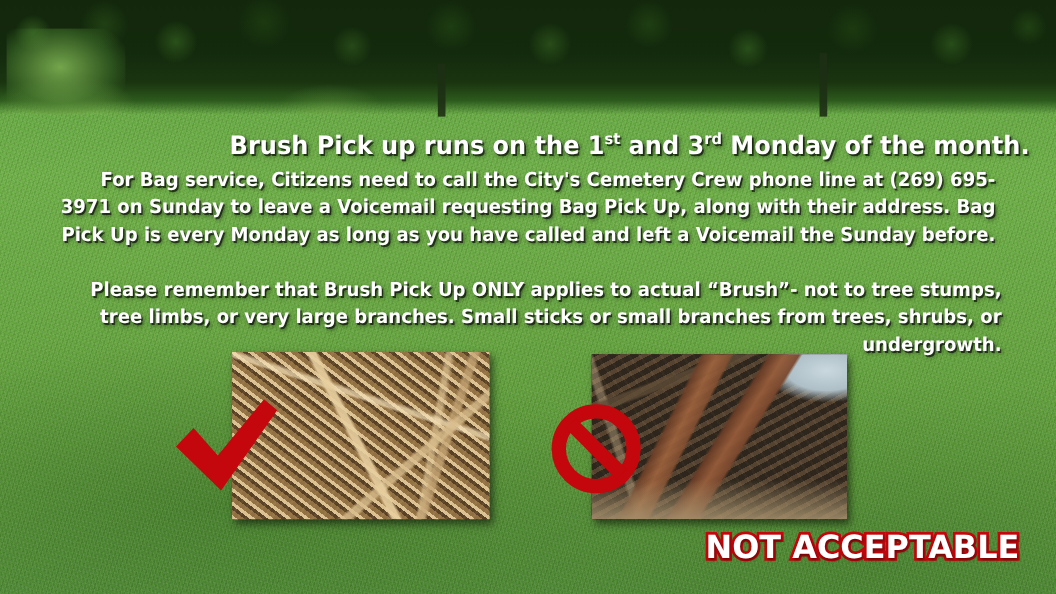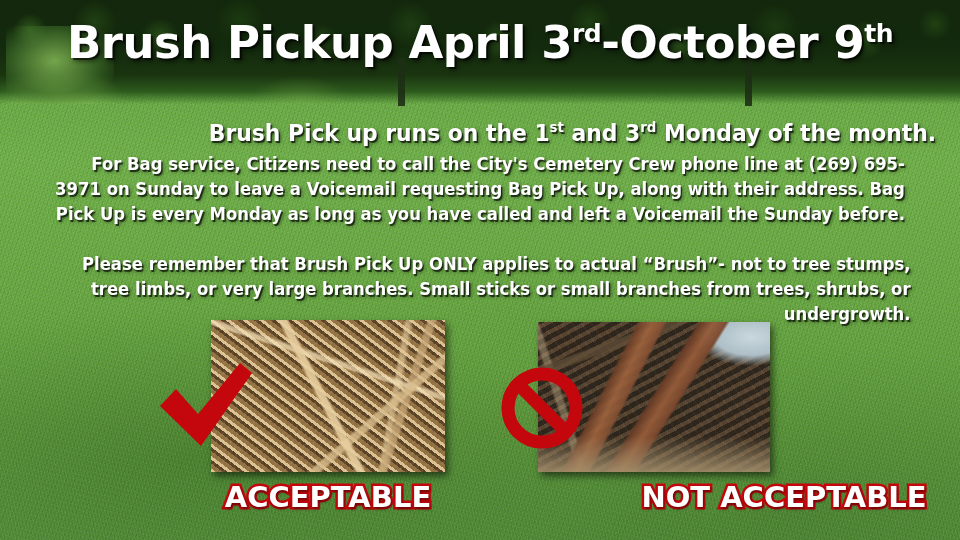--- a/index.html
+++ b/index.html
@@ -206,21 +206,20 @@
   <div class="bg-lawn"></div>
   <div class="grass-blotch"></div>
   <div class="grass-tex"></div>
 
   <div class="treeline"></div>
   <div class="treeline-foliage"></div>
   <div class="shrub-light"></div>
   <div class="tree-trunk" style="left:745px; top:48px; height:58px;"></div>
   <div class="tree-trunk" style="left:398px; top:58px; height:48px;"></div>
 
-  <h1 class="title"><span>Brush Pickup April 3</span><sup>rd</sup><span>-October 9</span><sup>th</sup></h1>
 
   <div class="body-copy">
     <div class="lead"><span>Brush Pick up runs on the 1</span><sup>st</sup><span> and 3</span><sup>rd</sup><span> Monday of the month.</span></div>
 
     <p class="para">For Bag service, Citizens need to call the City's Cemetery Crew phone line at (269) 695-3971 on Sunday to leave a Voicemail requesting Bag Pick Up, along with their address. Bag Pick Up is every Monday as long as you have called and left a Voicemail the Sunday before.</p>
 
     <p class="para second">Please remember that Brush Pick Up ONLY applies to actual “Brush”- not to tree stumps, tree limbs, or very large branches. Small sticks or small branches from trees, shrubs, or undergrowth.</p>
   </div>
 
   <div class="photo" id="photo-acceptable">
@@ -234,16 +233,15 @@
 
   <svg class="check-mark" viewBox="0 0 96 86">
     <path d="M2 44 L18 27 L40 52 L82 1 L94 11 L43 84 Z" fill="#c4070c"></path>
   </svg>
 
   <svg class="no-sign" viewBox="0 0 84 84">
     <circle cx="42" cy="42" r="34" fill="none" stroke="#c4070c" stroke-width="13"></circle>
     <line x1="19" y1="19" x2="65" y2="65" stroke="#c4070c" stroke-width="13" stroke-linecap="butt"></line>
   </svg>
 
-  <div class="caption" id="caption-acceptable">ACCEPTABLE</div>
   <div class="caption" id="caption-not-acceptable">NOT ACCEPTABLE</div>
 
 </div>
 
 </body></html>

